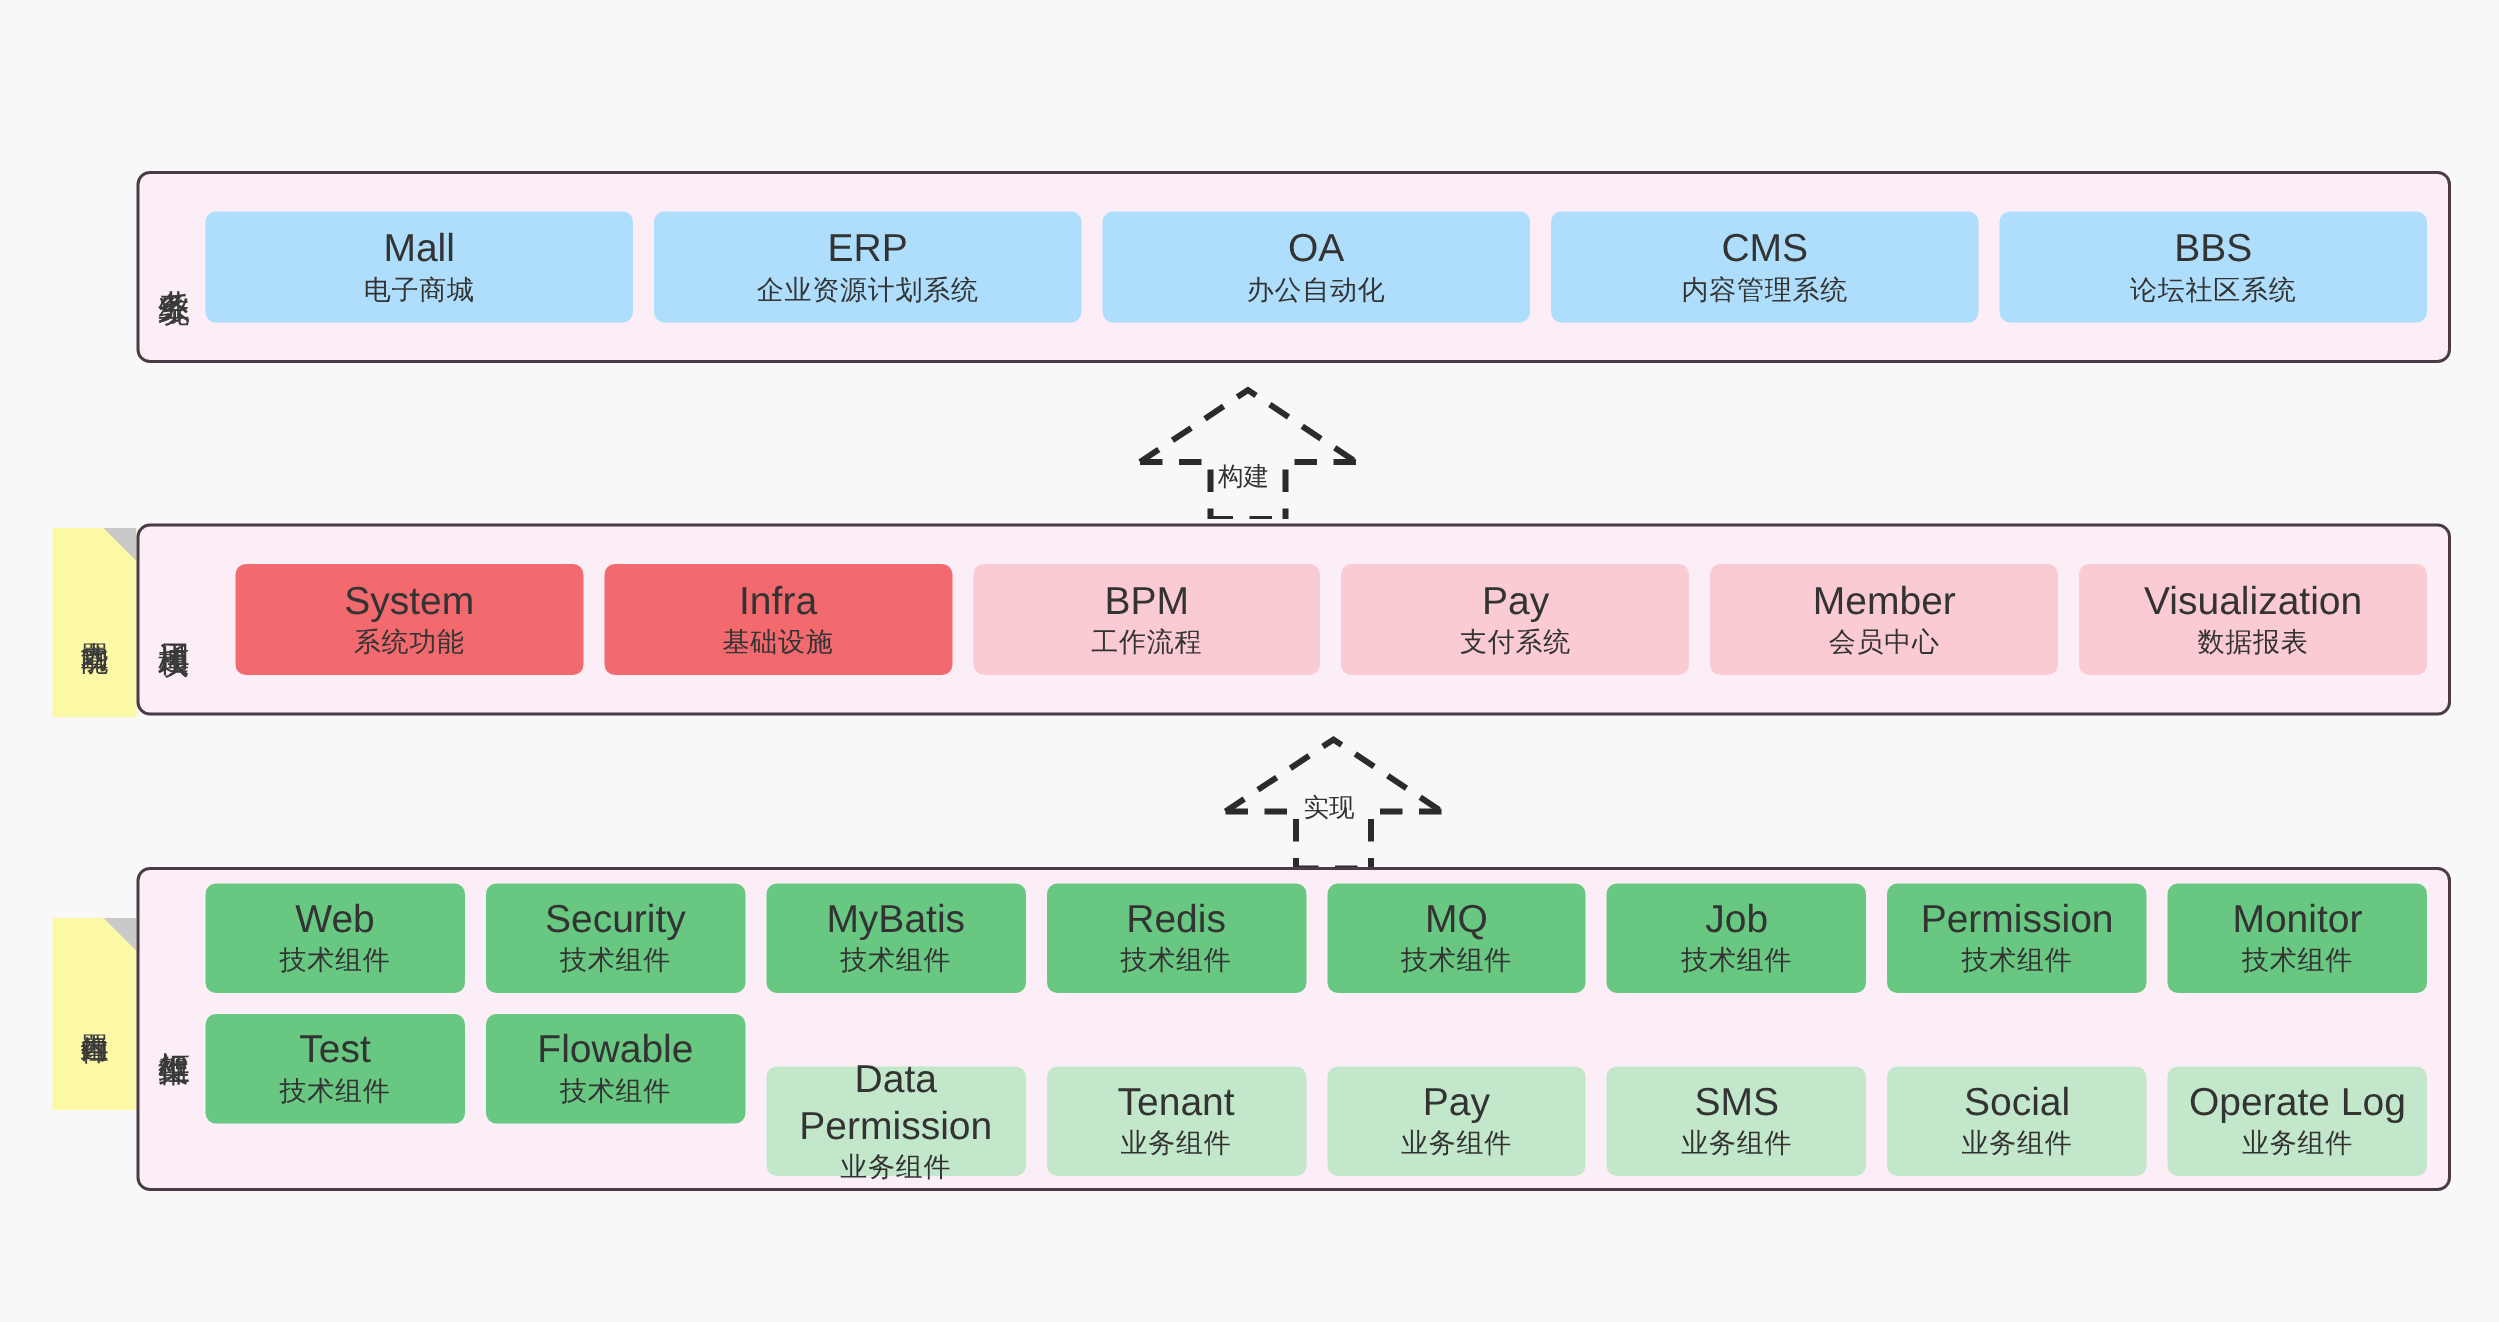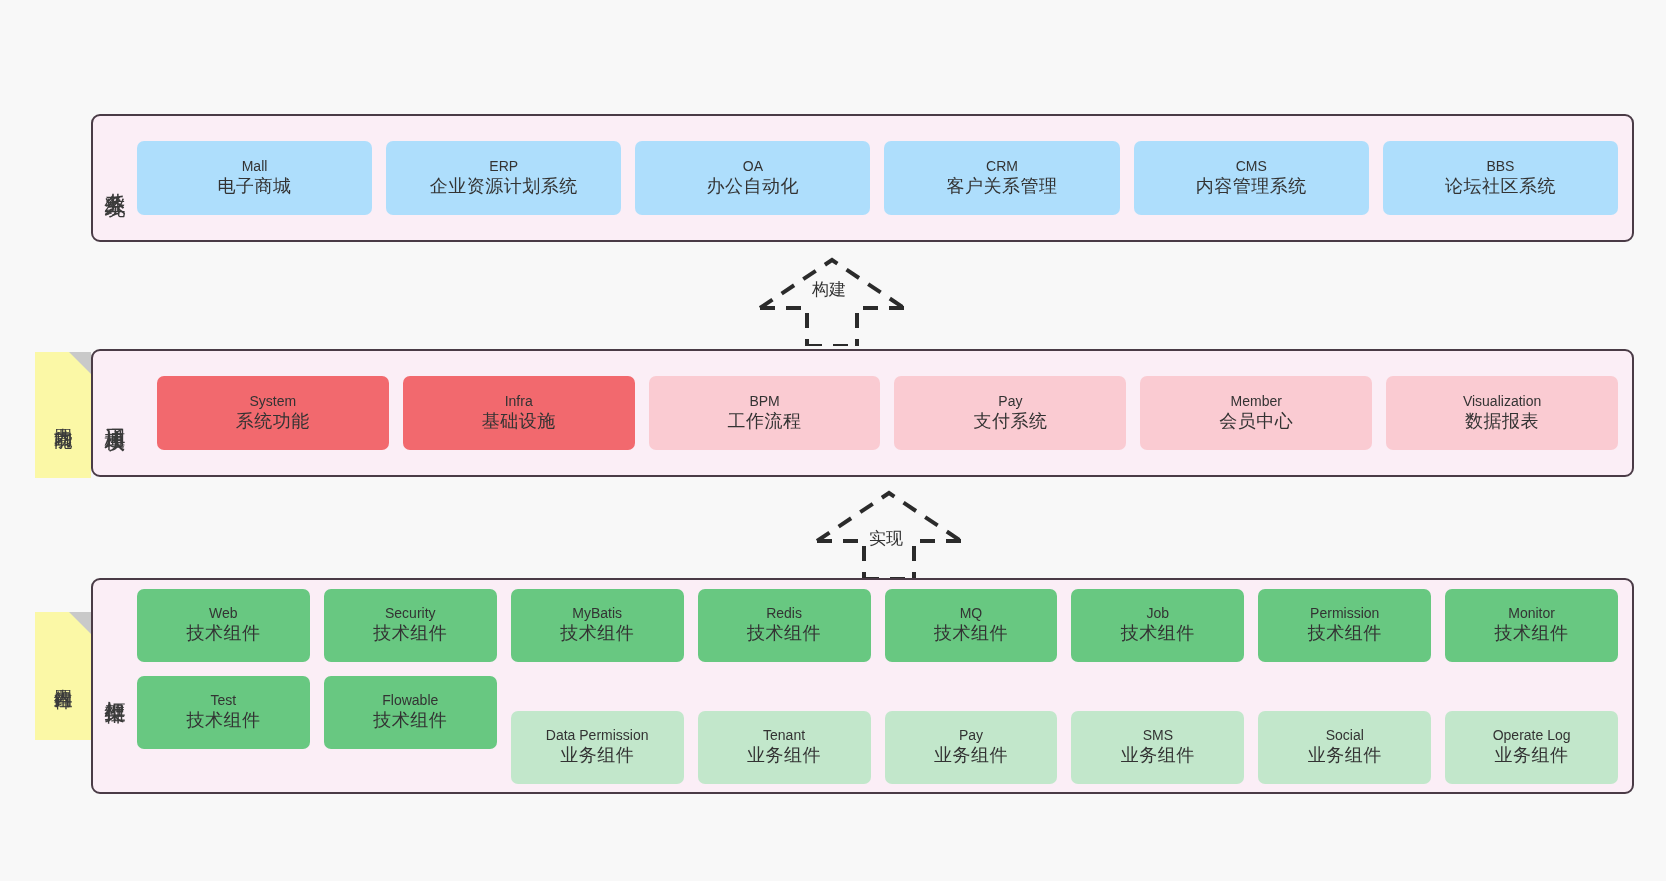--- a/index.html
+++ b/index.html
@@ -72,21 +72,21 @@
     flex-direction: column;
     align-items: center;
     justify-content: center;
     text-align: center;
     color: #333333;
     flex: 1 1 0;
     min-width: 0;
     padding: 4px 6px;
   }
   .box .name {
-    font-size: 14px;
+    font-size: 26px;
     line-height: 1.22;
     white-space: normal;
     word-break: break-word;
   }
   .box .sub {
     font-size: 18px;
     line-height: 1.3;
     letter-spacing: 0.5px;
   }
 
@@ -144,21 +144,21 @@
   .arrow svg { display: block; }
   .arrow-label {
     position: absolute;
     font-size: 17px;
     color: #333333;
     background: transparent;
     white-space: nowrap;
     user-select: none;
   }
   #arrow-build { left: 752px; top: 256px; width: 160px; height: 90px; }
-  #arrow-build .arrow-label { left: 60px; top: 22px; }
+  #arrow-build .arrow-label { left: 60px; top: 50px; }
   #arrow-impl  { left: 809px; top: 489px; width: 160px; height: 90px; }
   #arrow-impl  .arrow-label { left: 60px; top: 38px; }
 </style>
 </head>
 <body>
 
 <div id="stage">
 
   <div class="layer" id="layer-business">
     <div class="layer-title">业务系统</div>
@@ -168,24 +168,20 @@
           <span class="name">Mall</span>
           <span class="sub">电子商城</span>
         </div>
         <div class="box blue">
           <span class="name">ERP</span>
           <span class="sub">企业资源计划系统</span>
         </div>
         <div class="box blue">
           <span class="name">OA</span>
           <span class="sub">办公自动化</span>
-        </div>
-        <div class="box blue">
-          <span class="name">CRM</span>
-          <span class="sub">客户关系管理</span>
         </div>
         <div class="box blue">
           <span class="name">CMS</span>
           <span class="sub">内容管理系统</span>
         </div>
         <div class="box blue">
           <span class="name">BBS</span>
           <span class="sub">论坛社区系统</span>
         </div>
       </div>

